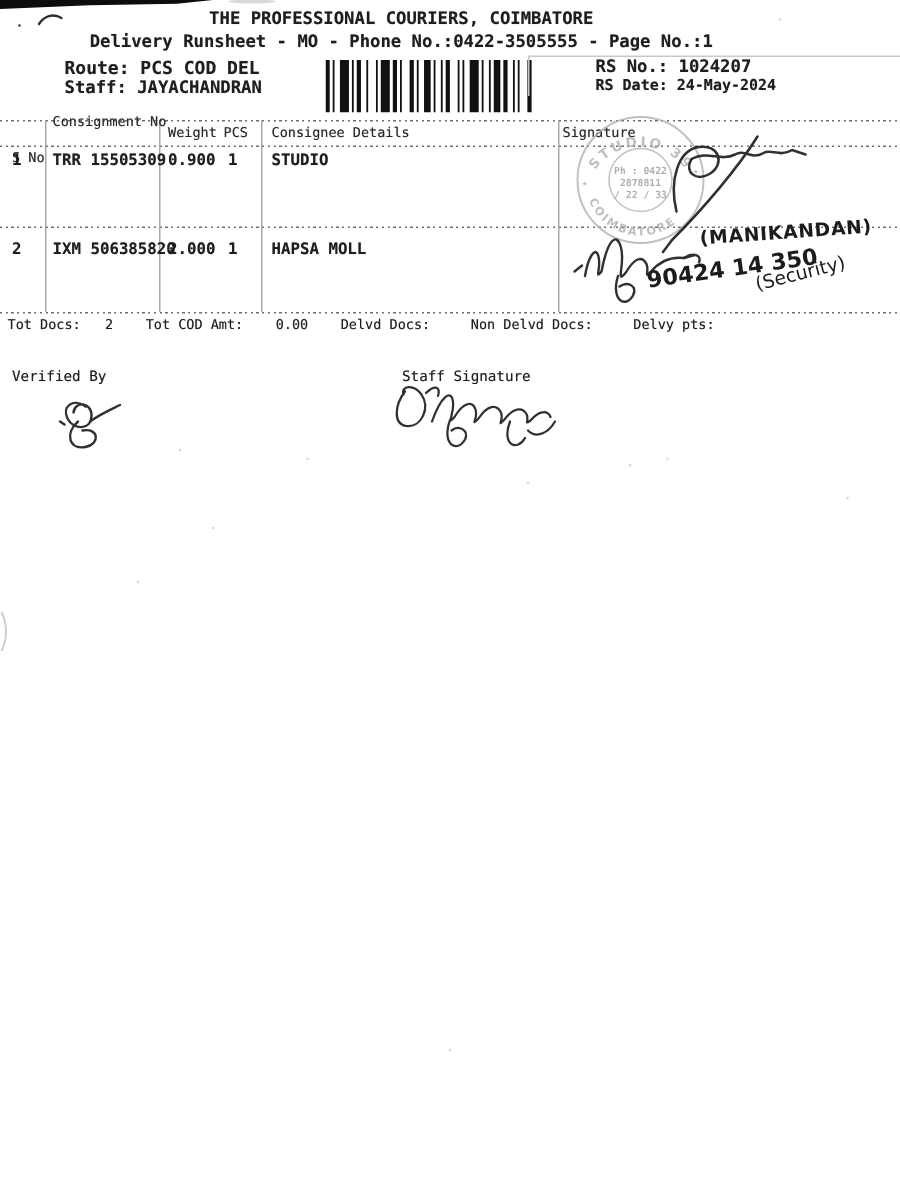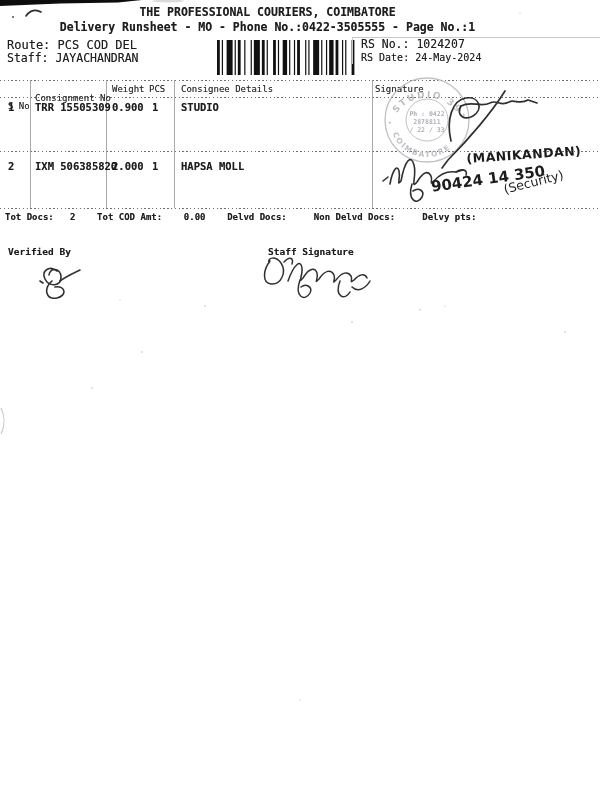--- a/index.html
+++ b/index.html
@@ -1,25 +1,25 @@
 <!DOCTYPE html>
 <html><head>
 <meta charset="utf-8">
 <style>
   html,body{margin:0;padding:0;background:#ffffff;}
   .page{position:relative;width:600px;height:800px;background:#ffffff;overflow:hidden;
         font-family:"DejaVu Sans Mono",monospace;color:#1e1e1e;}
   .t{position:absolute;white-space:pre;font-family:"DejaVu Sans Mono",monospace;
      color:#1e1e1e;text-shadow:0 0 0.5px rgba(30,30,30,0.5);line-height:1.1;}
   .title{left:0;width:535px;text-align:center;font-size:11.5px;font-weight:bold;}
-  .inf{font-weight:normal;}
+  .inf{font-weight:bold;margin-left:36px;}
   .th{font-size:9px;font-weight:normal;color:#2a2a2a;}
   .td{font-size:10.5px;font-weight:bold;}
-  .tot{font-size:9px;font-weight:700;}
-  .lbl{font-size:9.5px;font-weight:bold;}
+  .tot{font-size:9px;font-weight:400;}
+  .lbl{font-size:9.5px;font-weight:normal;}
   .hdash{position:absolute;left:0;width:600px;height:1px;opacity:.8;
          background-image:repeating-linear-gradient(90deg,#4a4a4a 0 1.5px,transparent 1.5px 3.8px);}
   .vline{position:absolute;width:1px;top:80px;height:128px;background:#9a9a9a;opacity:.85;}
   .rsline{position:absolute;background:#c9c7cc;}
   .hand{position:absolute;font-family:"DejaVu Sans",sans-serif;color:#1c1c1c;
         transform-origin:left top;white-space:pre;}
   svg.overlay{position:absolute;left:0;top:0;pointer-events:none;}
   .stampbox{position:absolute;left:378px;top:74px;width:100px;height:95px;opacity:.8;}
   .barcode{position:absolute;left:217px;top:40px;width:141px;height:35px;}
 </style>
@@ -93,21 +93,21 @@
   <div class="hdash" style="top:80px"></div>
   <div class="hdash" style="top:97px"></div>
   <div class="hdash" style="top:151px"></div>
   <div class="hdash" style="top:208px"></div>
   <div class="vline" style="left:30px"></div>
   <div class="vline" style="left:106px"></div>
   <div class="vline" style="left:174px"></div>
   <div class="vline" style="left:372px"></div>
 
   <span class="t th" style="left:8px;top:102px">S No</span>
-  <span class="t th" style="left:35px;top:94px">Consignment No</span>
+  <span class="t th" style="left:35px;top:78px">Consignment No</span>
   <span class="t th" style="left:112px;top:85px">Weight</span>
   <span class="t th" style="left:149px;top:85px">PCS</span>
   <span class="t th" style="left:181px;top:85px">Consignee Details</span>
   <span class="t th" style="left:375px;top:85px">Signature</span>
 
   <span class="t td" style="left:8px;top:102px">1</span>
   <span class="t td" style="left:35px;top:102px">TRR 15505309</span>
   <span class="t td" style="left:112px;top:102px">0.900</span>
   <span class="t td" style="left:152px;top:102px">1</span>
   <span class="t td" style="left:181px;top:102px">STUDIO</span>

